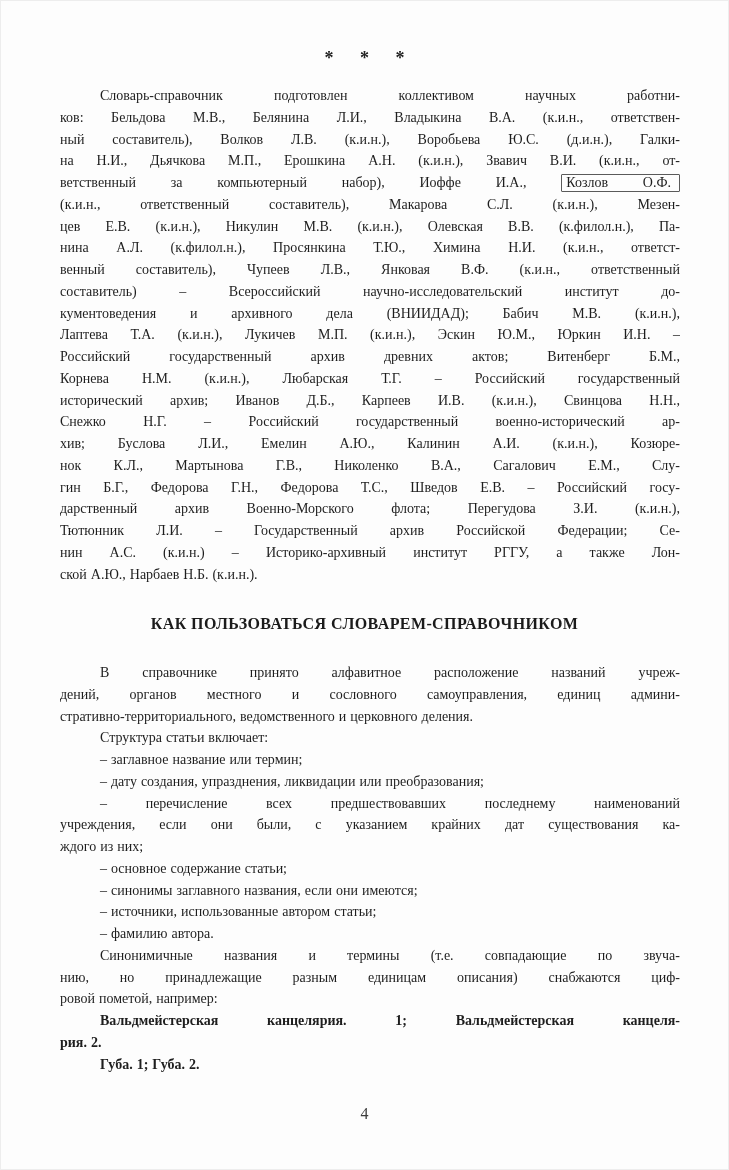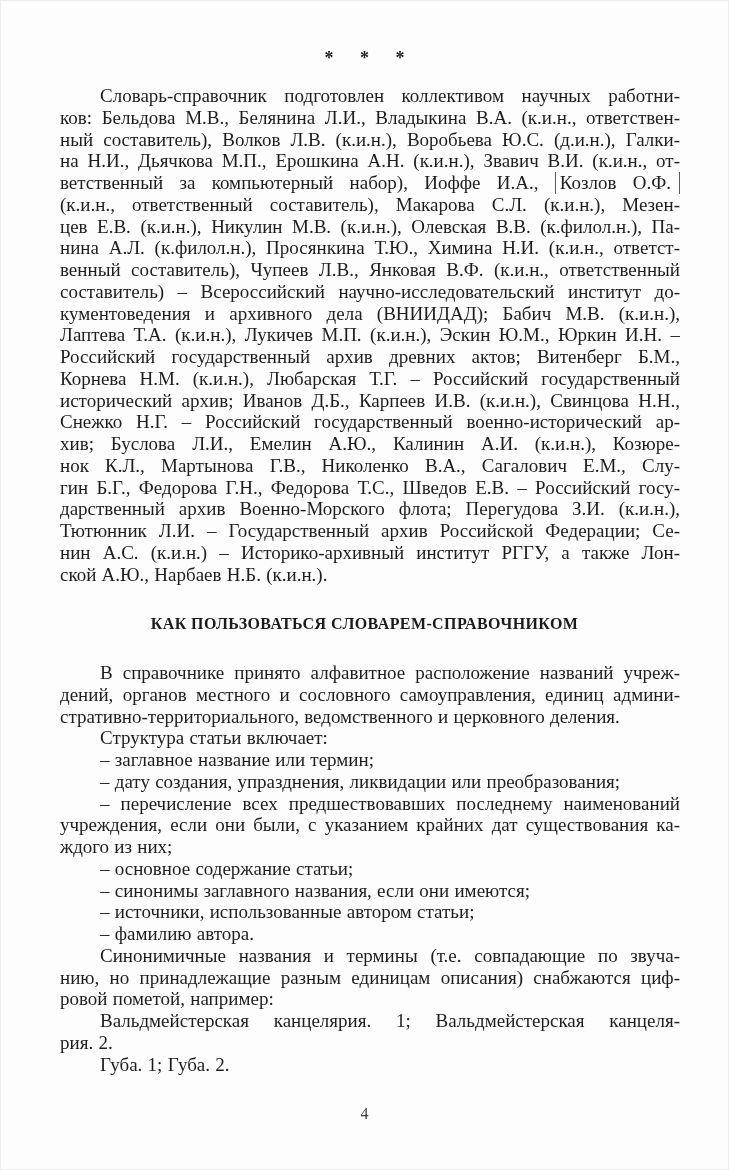--- a/index.html
+++ b/index.html
@@ -30,31 +30,31 @@
     color: #222;
   }
   .para {
     position: absolute;
     left: 59px;
     width: 620px;
   }
   .para.contributors { top: 84px; }
   .para.usage { top: 661px; }
   .line {
-    font-size: 19px;
+    font-size: 14px;
     line-height: 21.75px;
     height: 21.75px;
     overflow: hidden;
     text-align: justify;
     text-align-last: justify;
     word-spacing: 0.5px;
   }
   .line.last { text-align-last: left; }
   .line.indent { text-indent: 40px; }
-  .line.bold { font-weight: normal; }
+  .line.bold { font-weight: bold; }
   .boxed {
     border: 1px solid #5a5a5a;
     border-radius: 1px;
     padding: 0 8px 1px 4px;
   }
   .heading {
     position: absolute;
     top: 614px;
     left: 0;
     width: 100%;

